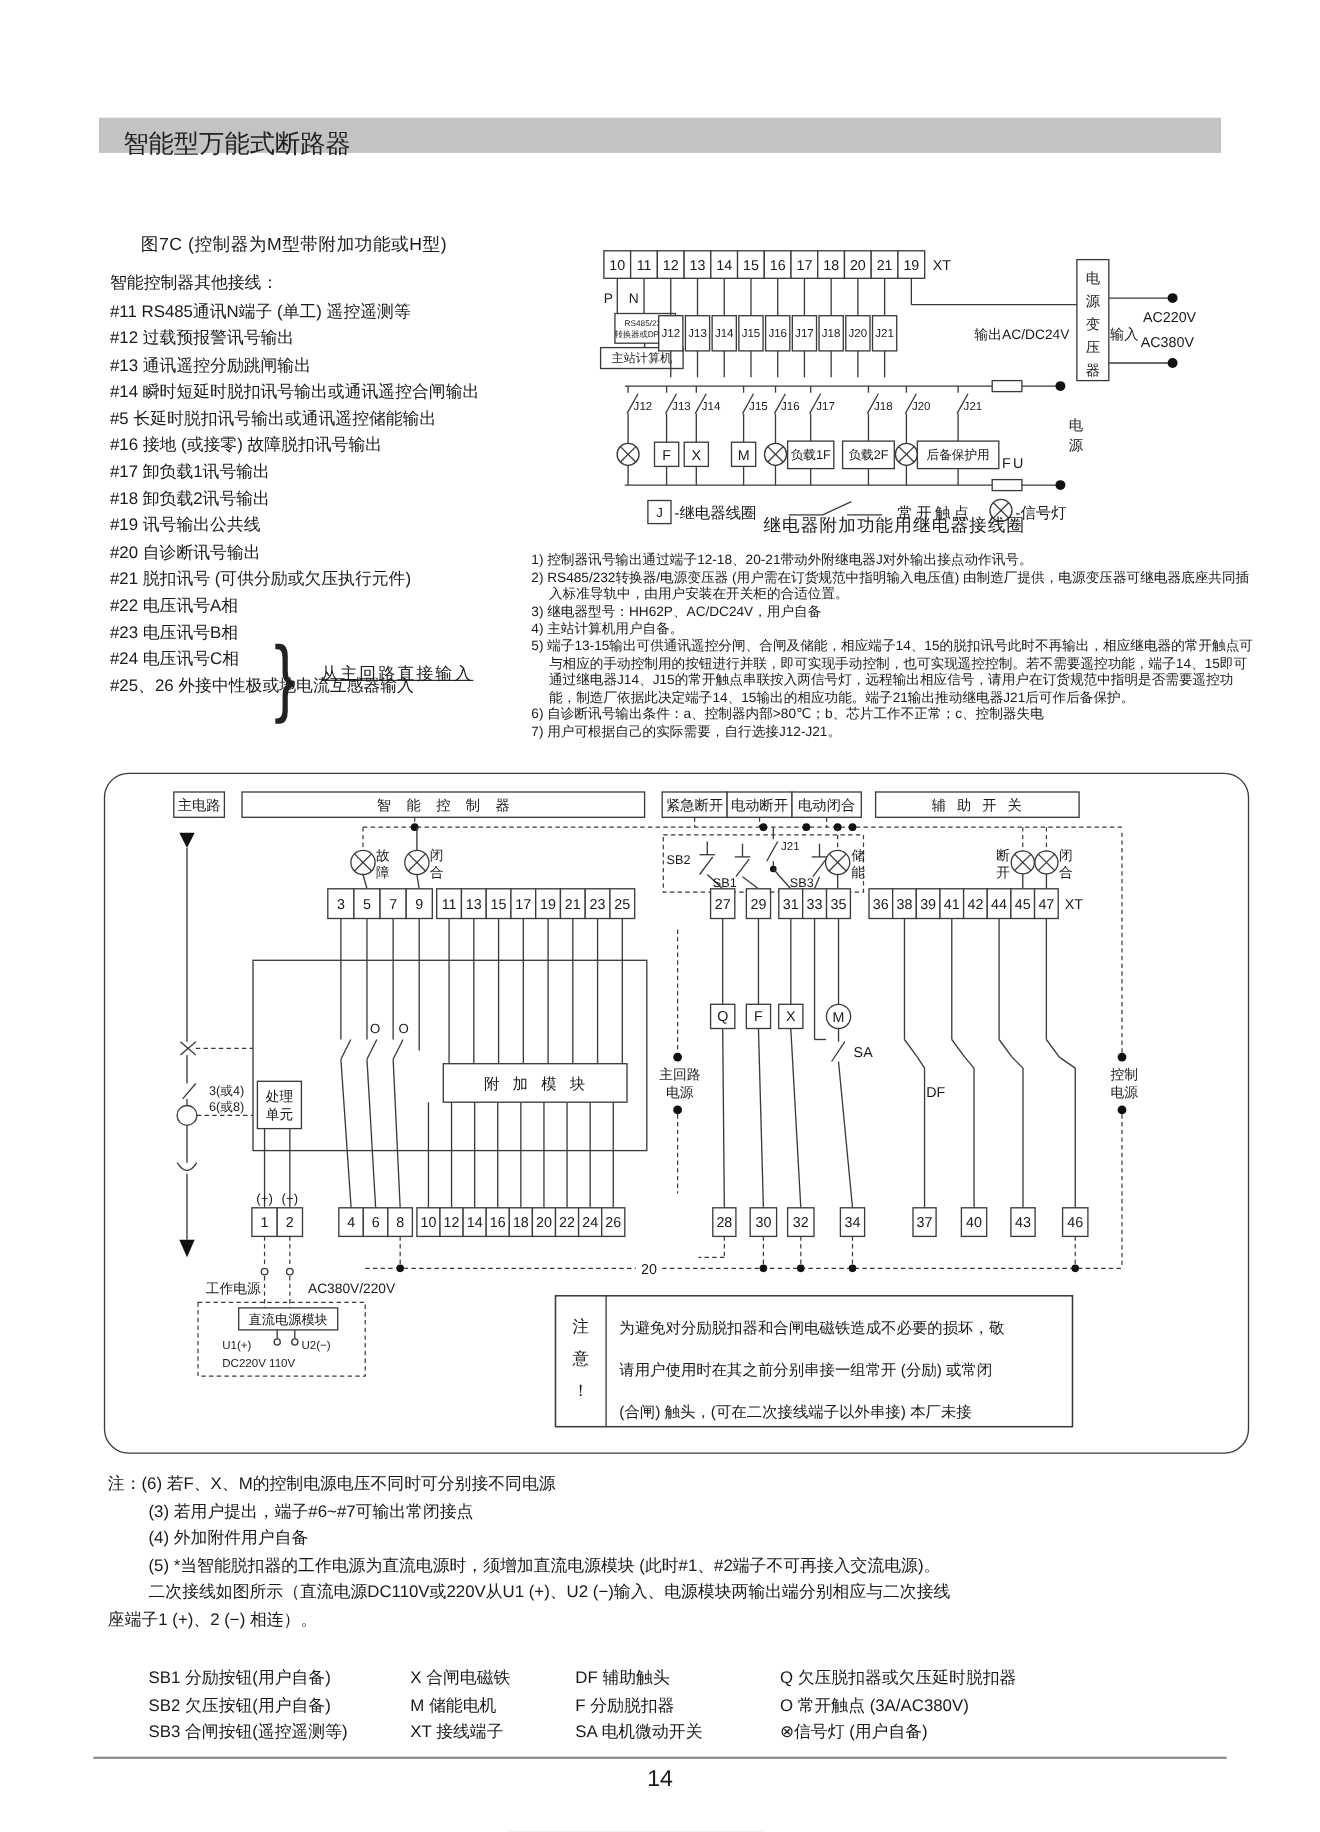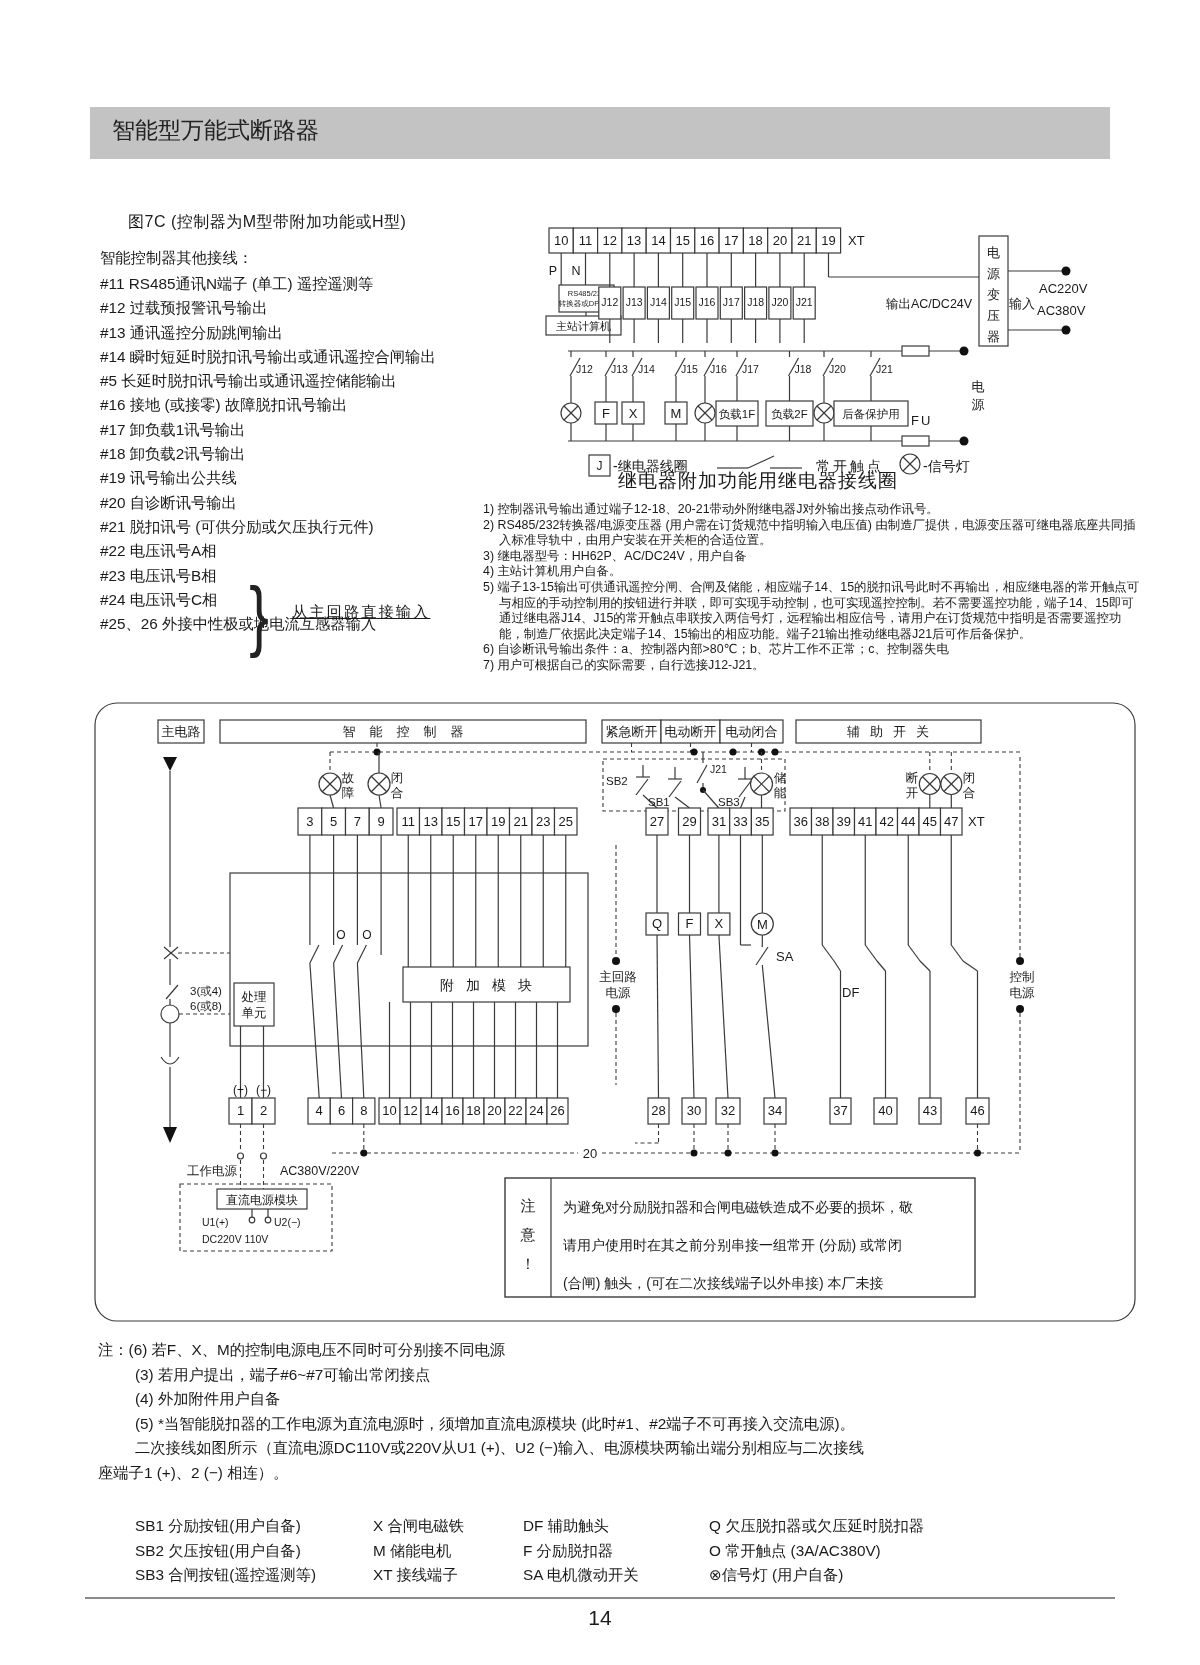--- a/index.html
+++ b/index.html
@@ -1,27 +1,27 @@
 <!DOCTYPE html>
 <html><head>
 <meta charset="utf-8">
 <style>
   html,body{margin:0;padding:0;background:#e8e8e8;}
   .page{position:relative;width:1200px;height:1665px;background:#ffffff;margin:0 auto;
         font-family:"Liberation Sans","DejaVu Sans",sans-serif;color:#1a1a1a;overflow:hidden;}
   .abs{position:absolute;}
-  .header-bar{left:90px;top:107px;width:1020px;height:52px;background:#c3c3c3;}
+  .header-bar{left:90px;top:107px;width:1020px;height:32px;background:#c3c3c3;}
   .header-bar span{display:block;padding-left:22px;font-size:23px;line-height:46px;color:#222;}
   .fig-title{left:128px;top:212px;font-size:16px;letter-spacing:.5px;}
   .wiring{left:100px;top:246px;width:430px;font-size:15.3px;}
   .wiring .hd{height:26px;line-height:24px;}
   .wiring .it{height:24.3px;line-height:24.3px;white-space:nowrap;}
   .brace{left:246px;top:576px;font-size:78px;font-weight:100;transform:scaleX(.75);line-height:78px;color:#222;}
   .brace-note{left:292px;top:602px;font-size:15.3px;letter-spacing:2px;text-decoration:underline;}
-  .relay-caption{left:618px;top:468px;width:390px;font-size:19px;letter-spacing:1px;}
+  .relay-caption{left:618px;top:468px;width:390px;text-align:center;font-size:16px;letter-spacing:1px;}
   .relay-notes{left:483px;top:502px;width:662px;font-size:12.4px;line-height:15.6px;}
   .relay-notes div{padding-left:16px;text-indent:-16px;}
   .bottom-notes{left:98px;top:1338px;width:1046px;font-size:15.3px;line-height:24.6px;}
   .bottom-notes .ind{margin-left:37px;}
   .legend-grid{left:135px;top:1514px;width:1000px;display:grid;grid-template-columns:238px 150px 186px auto;
                font-size:15.3px;line-height:24.5px;}
   .rule{left:85px;top:1597px;width:1030px;height:2px;background:#8a8a8a;}
   .page-num{left:0;top:1606px;width:1200px;text-align:center;font-size:21px;}
   svg{position:absolute;overflow:visible;}
   svg text{font-family:"Liberation Sans","DejaVu Sans",sans-serif;fill:#1a1a1a;}

